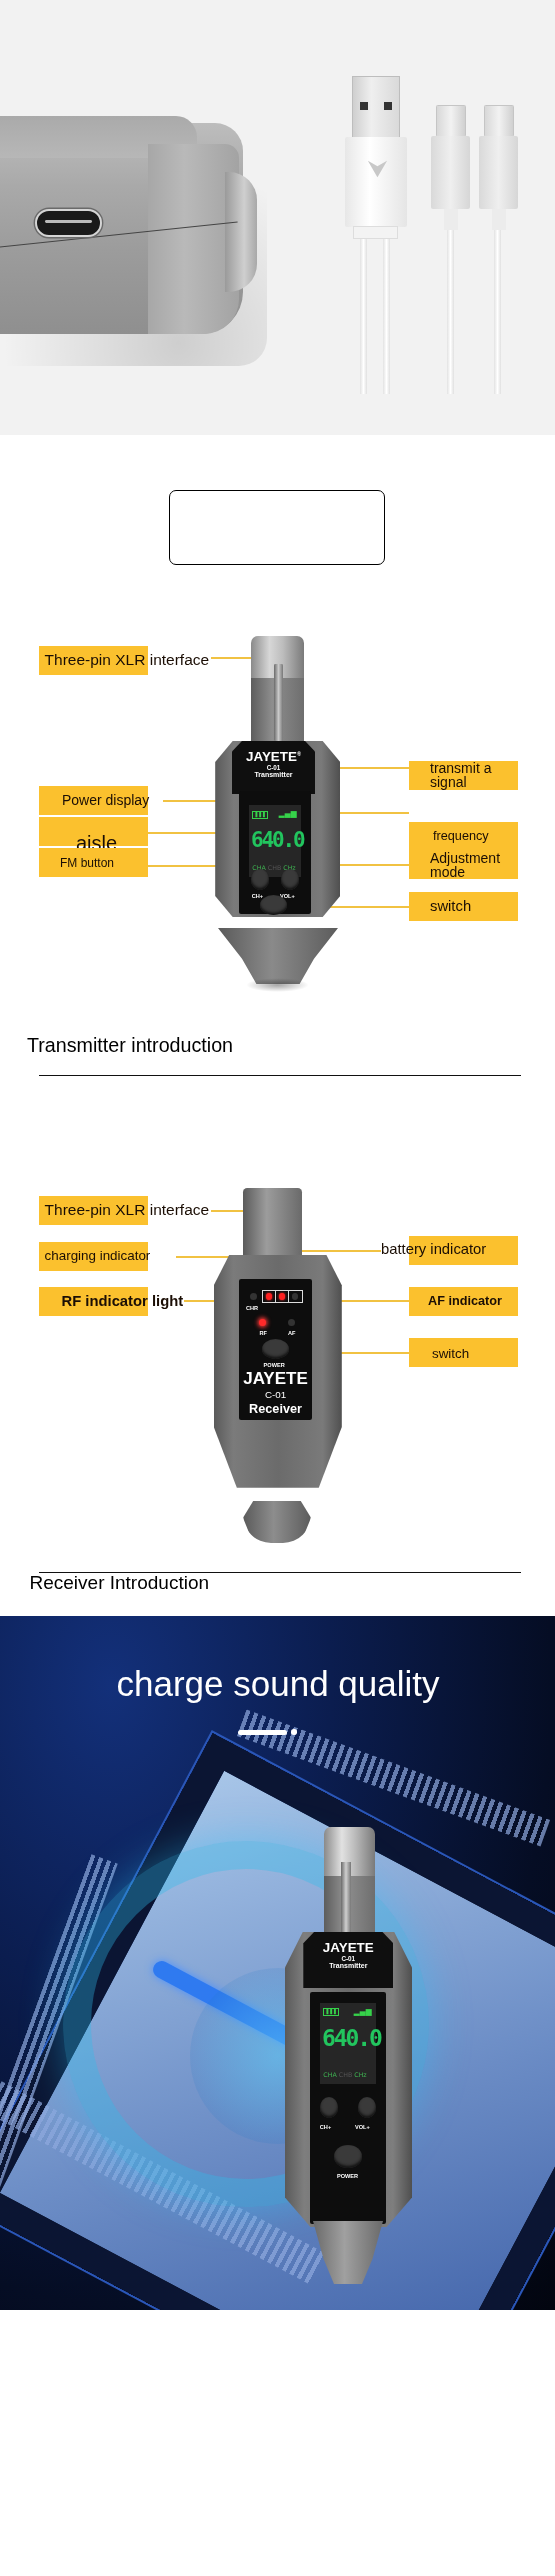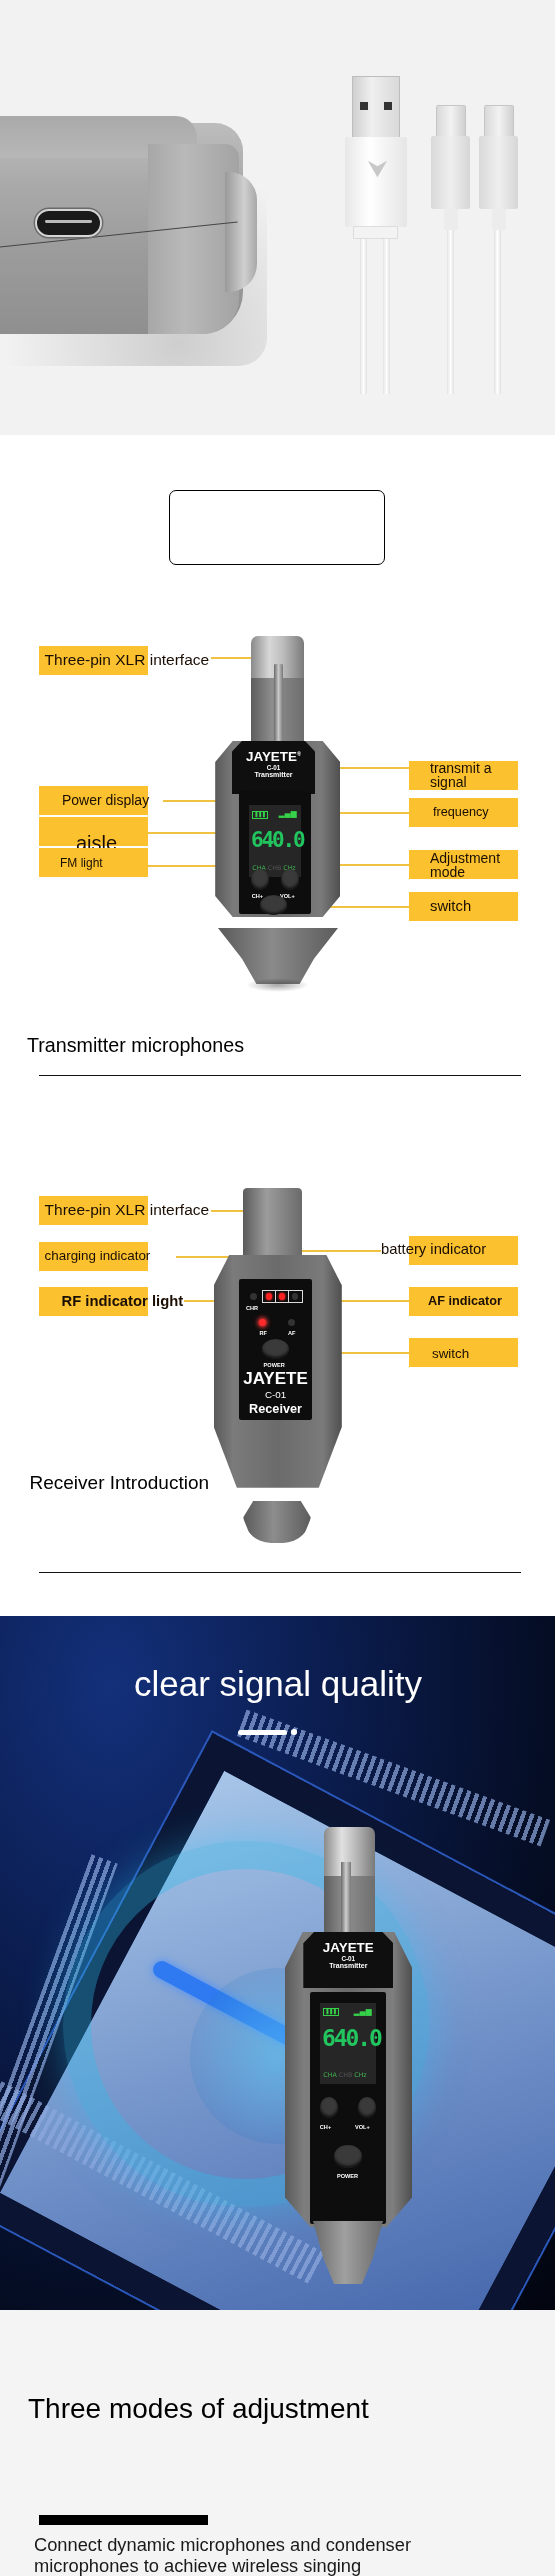--- a/index.html
+++ b/index.html
@@ -159,31 +159,31 @@
     <span style="left:23px; top:6.3px; font-size:14px">Power display</span>
   </div>
   <div class="leader" style="left:163px; top:800px; width:91px"></div>
 
   <div class="lbl" style="left:39px; top:817px">
     <span style="left:37px; top:15px; font-size:20px">aisle</span>
   </div>
   <div class="leader" style="left:148px; top:832px; width:105px"></div>
 
   <div class="lbl" style="left:39px; top:848px">
-    <span style="left:21px; top:7.7px; font-size:12px">FM light</span>
+    <span style="left:21px; top:7.7px; font-size:12px">FM button</span>
   </div>
   <div class="leader" style="left:148px; top:865px; width:110px"></div>
 
   <div class="lbl" style="left:409px; top:761px; height:29px">
     <span style="left:21px; top:0px; font-size:14px; line-height:14px; white-space:normal; width:77px">transmit a signal</span>
   </div>
   <div class="leader" style="left:293px; top:767px; width:116px"></div>
   <div class="leader v" style="left:293px; top:767px; height:15.5px"></div>
 
-  <div class="lbl" style="left:409px; top:798px">
+  <div class="lbl" style="left:409px; top:822px">
     <span style="left:24px; top:7px; font-size:12.7px">frequency</span>
   </div>
   <div class="leader" style="left:299px; top:812px; width:110px"></div>
 
   <div class="lbl" style="left:409px; top:850px">
     <span style="left:21px; top:0.7px; font-size:14px; line-height:14px; white-space:normal; width:88px">Adjustment mode</span>
   </div>
   <div class="leader" style="left:304px; top:864px; width:105px"></div>
 
   <div class="lbl" style="left:409px; top:892px">
@@ -220,21 +220,21 @@
 
     </div>
 
   </div>
 
   <div class="btn-power" style="left:260px; top:895px"></div>
   <div class="btn-lbl" style="left:265px; top:916px">POWER</div>
   <div style="position:absolute; left:218px; top:928px; width:120px; height:56px; background:linear-gradient(90deg,#5a5a5a,#8a8a8a 45%,#5c5c5c); clip-path:polygon(0 0,100% 0,80% 55%,68% 100%,32% 100%,20% 55%)"></div>
   <div style="position:absolute; left:246px; top:978px; width:63px; height:14px; border-radius:50%; background:radial-gradient(ellipse,rgba(0,0,0,0.35),transparent 70%)"></div>
 
-  <div class="section-caption" style="left:27px; top:1034px; font-size:19.7px">Transmitter microphones</div>
+  <div class="section-caption" style="left:27px; top:1034px; font-size:19.7px">Transmitter introduction</div>
   <div class="section-rule" style="top:1075px"></div>
 
   <div class="lbl" style="left:39px; top:1196px">
     <span style="left:5.6px; top:4.9px; font-size:15.5px">Three-pin XLR interface</span>
   </div>
   <div class="leader" style="left:211px; top:1210px; width:49px"></div>
 
   <div class="lbl" style="left:39px; top:1242px">
     <span style="left:5.6px; top:6.3px; font-size:13.4px">charging indicator</span>
   </div>
@@ -286,33 +286,33 @@
       <div class="btn-lbl" style="left:49px; top:51px">AF</div>
       <div class="btn-power" style="left:23px; top:60px"></div>
       <div class="btn-lbl" style="left:24.6px; top:83px">POWER</div>
       <div class="brand" style="top:90px; font-size:17px"><span>JAYETE</span></div>
       <div class="brand" style="top:110px; font-size:9.8px; font-weight:normal">C-01</div>
       <div class="brand" style="top:123px; font-size:12.7px">Receiver</div>
     </div>
     <div class="tip"></div>
   </div>
 
-  <div class="section-caption" style="left:29.5px; top:1472px; font-size:19px">Receiver Introduction</div>
+  <div class="section-caption" style="left:29.5px; top:1572px; font-size:19px">Receiver Introduction</div>
   <div class="section-rule" style="top:1572px"></div>
 
   <section class="dark">
     <div class="chip-frame"></div>
     <div class="pins" style="left:232px; top:148px; width:323px; height:28px; transform:rotate(20deg)"></div>
     <div class="pins" style="left:-28px; top:549px; width:366px; height:35px; transform:rotate(28deg)"></div>
     <div class="pins" style="left:28px; top:232px; width:28px; height:366px; transform:rotate(20deg)"></div>
     <div class="blue-slot"></div>
     <div class="glow-ring" style="left:63px; top:225px; width:366px; height:366px"></div>
     <div class="glow-blob" style="left:190px; top:352px; width:176px; height:176px"></div>
 
-    <div class="title">clear signal quality</div>
+    <div class="title">charge sound quality</div>
     <div class="dash"></div>
     <div class="dot"></div>
 
     <div class="tx2">
       <div style="position:absolute; left:39px; top:0; width:51px; height:105px; border-radius:7px 7px 0 0; background:linear-gradient(90deg,#8a8a8a,#e1e1e1 35%,#bcbcbc 60%,#7a7a7a)"></div>
       <div style="position:absolute; left:39px; top:49px; width:51px; height:56px; background:linear-gradient(90deg,#5d5d5d,#909090 40%,#6e6e6e)"></div>
       <div style="position:absolute; left:56px; top:35px; width:9.8px; height:74px; background:linear-gradient(90deg,#6a6a6a,#cfcfcf,#777)"></div>
       <div style="position:absolute; left:0; top:105px; width:127px; height:295px; background:linear-gradient(90deg,#5a5a5a,#7e7e7e 15%,#6b6b6b 50%,#7e7e7e 85%,#4f4f4f); clip-path:polygon(14% 0,86% 0,100% 12%,100% 90%,80% 100%,20% 100%,0 90%,0 12%)"></div>
       <div class="brand-plate" style="left:18.3px; top:105px; width:90px; height:56px">
         <div class="b1">JAYETE</div>
@@ -334,19 +334,14 @@
         <div class="btn-lbl" style="left:9.8px; top:132px">CH+</div>
         <div class="btn-round" style="left:48px; top:105px"></div>
         <div class="btn-lbl" style="left:45px; top:132px">VOL+</div>
         <div class="btn-power" style="left:24px; top:153px; width:28px; height:22.5px"></div>
         <div class="btn-lbl" style="left:27px; top:181px">POWER</div>
       </div>
       <div style="position:absolute; left:28px; top:394px; width:70px; height:63px; background:linear-gradient(90deg,#6a6a6a,#a0a0a0 45%,#6a6a6a); clip-path:polygon(0 0,100% 0,85% 60%,70% 100%,30% 100%,15% 60%)"></div>
     </div>
   </section>
 
-  <section class="modes">
-    <div class="h">Three modes of adjustment</div>
-    <div class="bar"></div>
-    <div class="p">Connect dynamic microphones and condenser microphones to achieve wireless singing</div>
-  </section>
 </div>
 
 
 </body></html>

